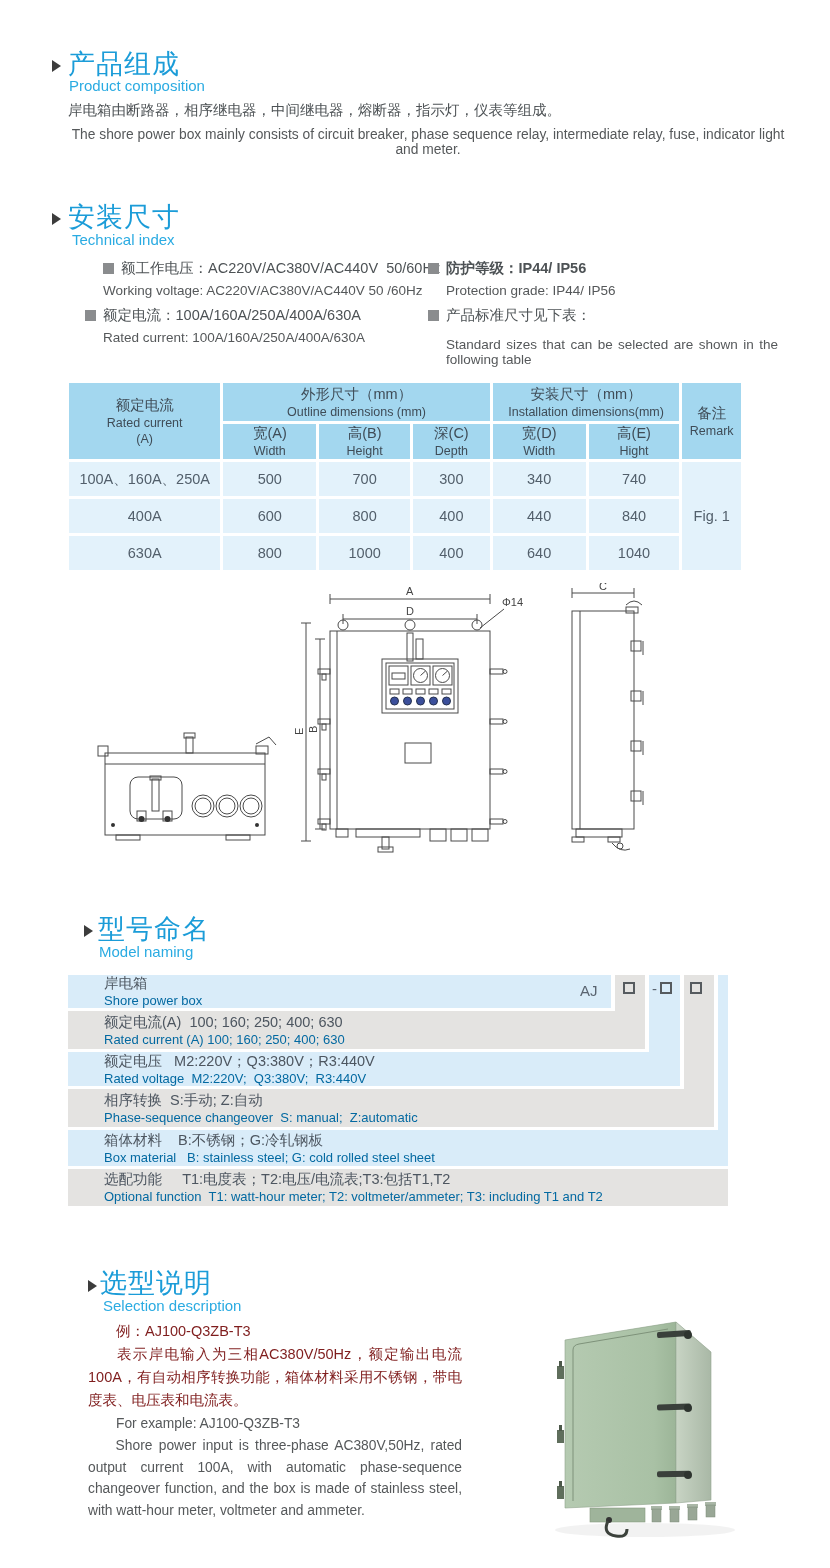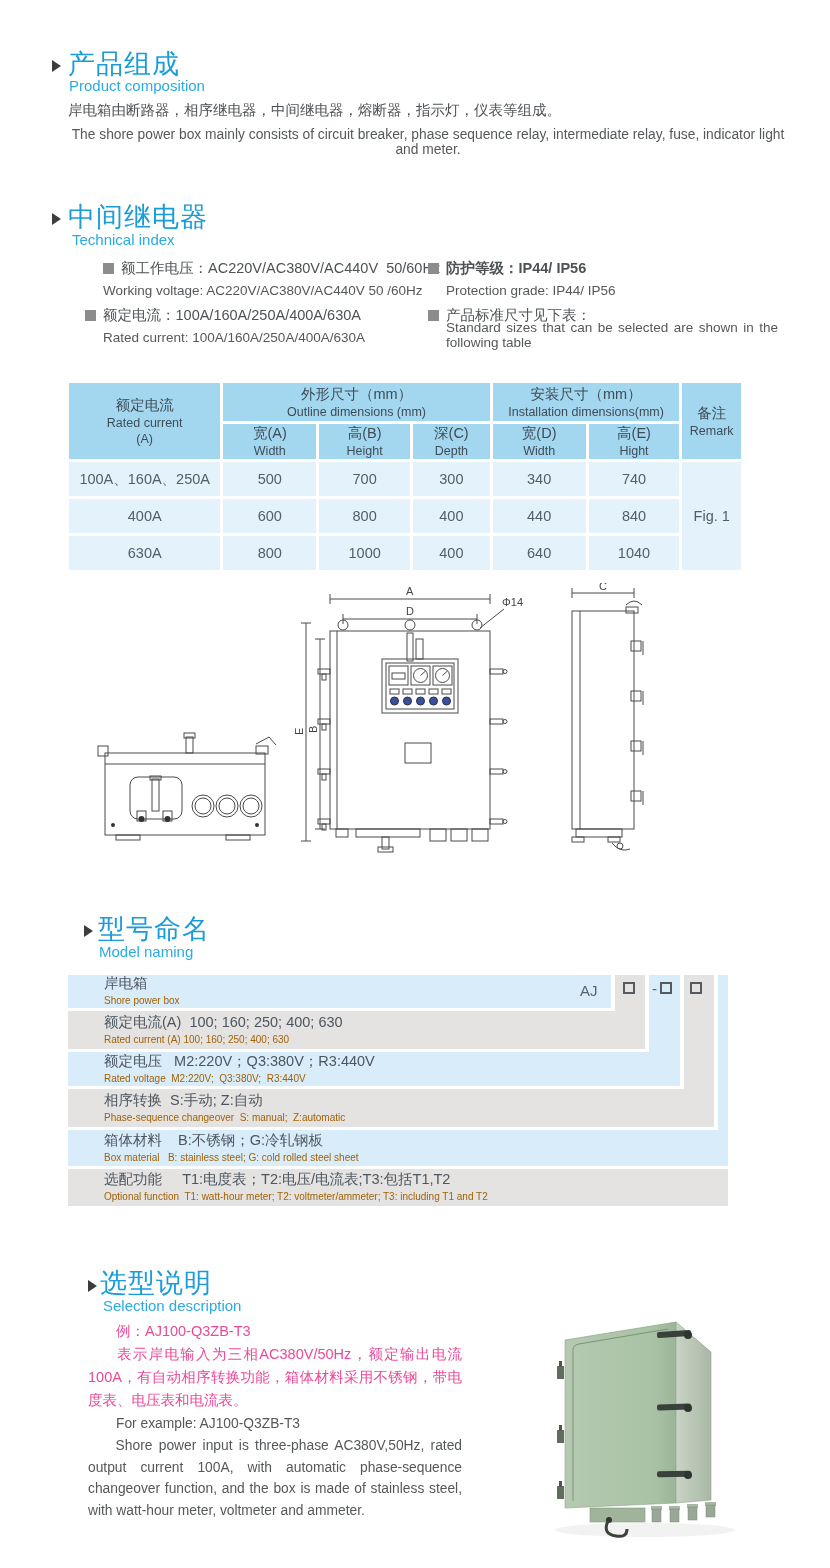--- a/index.html
+++ b/index.html
@@ -23,40 +23,40 @@
   table.dims thead th{background:#a3d7ef;color:#3f4c57;}
   table.dims tbody td{background:#e3f2fb;color:#525f6b;font-size:14.5px;}
   .hzh{font-size:14.5px;line-height:19px;}
   .hen{font-size:12.5px;line-height:16px;}
   
   .stair-row{position:absolute;display:flex;flex-direction:column;justify-content:center;
              padding-left:36px;box-sizing:border-box;}
   .bg-blue{background:#d9ecf9;}
   .bg-gray{background:#e4e3e1;}
   .stair-zh{font-size:14.5px;color:#4d5660;line-height:18px;white-space:pre-wrap;}
-  .stair-en{font-size:10px;color:#a16207;line-height:17px;white-space:pre-wrap;}
+  .stair-en{font-size:13px;color:#0369a1;line-height:17px;white-space:pre-wrap;}
   .code-box{position:absolute;width:12px;height:12px;border:2px solid #565b5f;box-sizing:border-box;}
   .code-txt{position:absolute;font-size:15px;color:#5a6470;}
   
-  .sel-zh{font-size:14.5px;color:#ec4899;line-height:23px;white-space:pre-wrap;}
+  .sel-zh{font-size:14.5px;color:#7f1d1d;line-height:23px;white-space:pre-wrap;}
   .sel-en{font-size:13.8px;color:#55585a;line-height:21.5px;white-space:pre-wrap;}
 </style>
 </head>
 <body>
 
 <div class="page">
 
   <div class="abs tri" style="left:52px;top:60px;"></div>
   <div class="abs zh-title" style="left:68px;top:46px;">产品组成</div>
   <div class="abs en-sub" style="left:69px;top:77px;">Product  composition</div>
   <div class="abs body-zh" style="left:68px;top:101px;width:720px;">岸电箱由断路器，相序继电器，中间继电器，熔断器，指示灯，仪表等组成。</div>
   <div class="abs body-en" style="left:68px;top:127px;width:720px;">The shore power box mainly consists of circuit breaker, phase sequence relay, intermediate relay, fuse, indicator light and meter.</div>
 
   <div class="abs tri" style="left:52px;top:213px;"></div>
-  <div class="abs zh-title" style="left:68px;top:199px;">中间继电器</div>
+  <div class="abs zh-title" style="left:68px;top:199px;">安装尺寸</div>
   <div class="abs en-sub" style="left:72px;top:231px;">Technical index</div>
 
   <div class="abs spec-zh" style="left:103px;top:259px;">
     <span class="sq"></span>
     <span>额工作电压：AC220V/AC380V/AC440V  50/60Hz</span>
   </div>
   <div class="abs spec-en" style="left:103px;top:283px;">Working voltage: AC220V/AC380V/AC440V 50 /60Hz</div>
   <div class="abs spec-zh" style="left:85px;top:306px;">
     <span class="sq"></span>
     <span>额定电流：100A/160A/250A/400A/630A</span>
@@ -65,21 +65,21 @@
 
   <div class="abs spec-zh" style="left:428px;top:259px;font-weight:bold;">
     <span class="sq"></span>
     <span>防护等级：IP44/ IP56</span>
   </div>
   <div class="abs spec-en" style="left:446px;top:283px;">Protection grade: IP44/ IP56</div>
   <div class="abs spec-zh" style="left:428px;top:306px;">
     <span class="sq"></span>
     <span>产品标准尺寸见下表：</span>
   </div>
-  <div class="abs spec-en just" style="left:446px;top:320px;width:332px;">Standard sizes that can be selected are shown in the following table</div>
+  <div class="abs spec-en just" style="left:446px;top:337px;width:332px;">Standard sizes that can be selected are shown in the following table</div>
 
   <table class="dims abs" style="left:66px;top:380px;width:678px;">
     <colgroup>
       <col style="width:150px">
         <col style="width:92px">
         <col style="width:90px">
         <col style="width:76px">
       <col style="width:92px">
         <col style="width:90px">
         <col style="width:58px">

